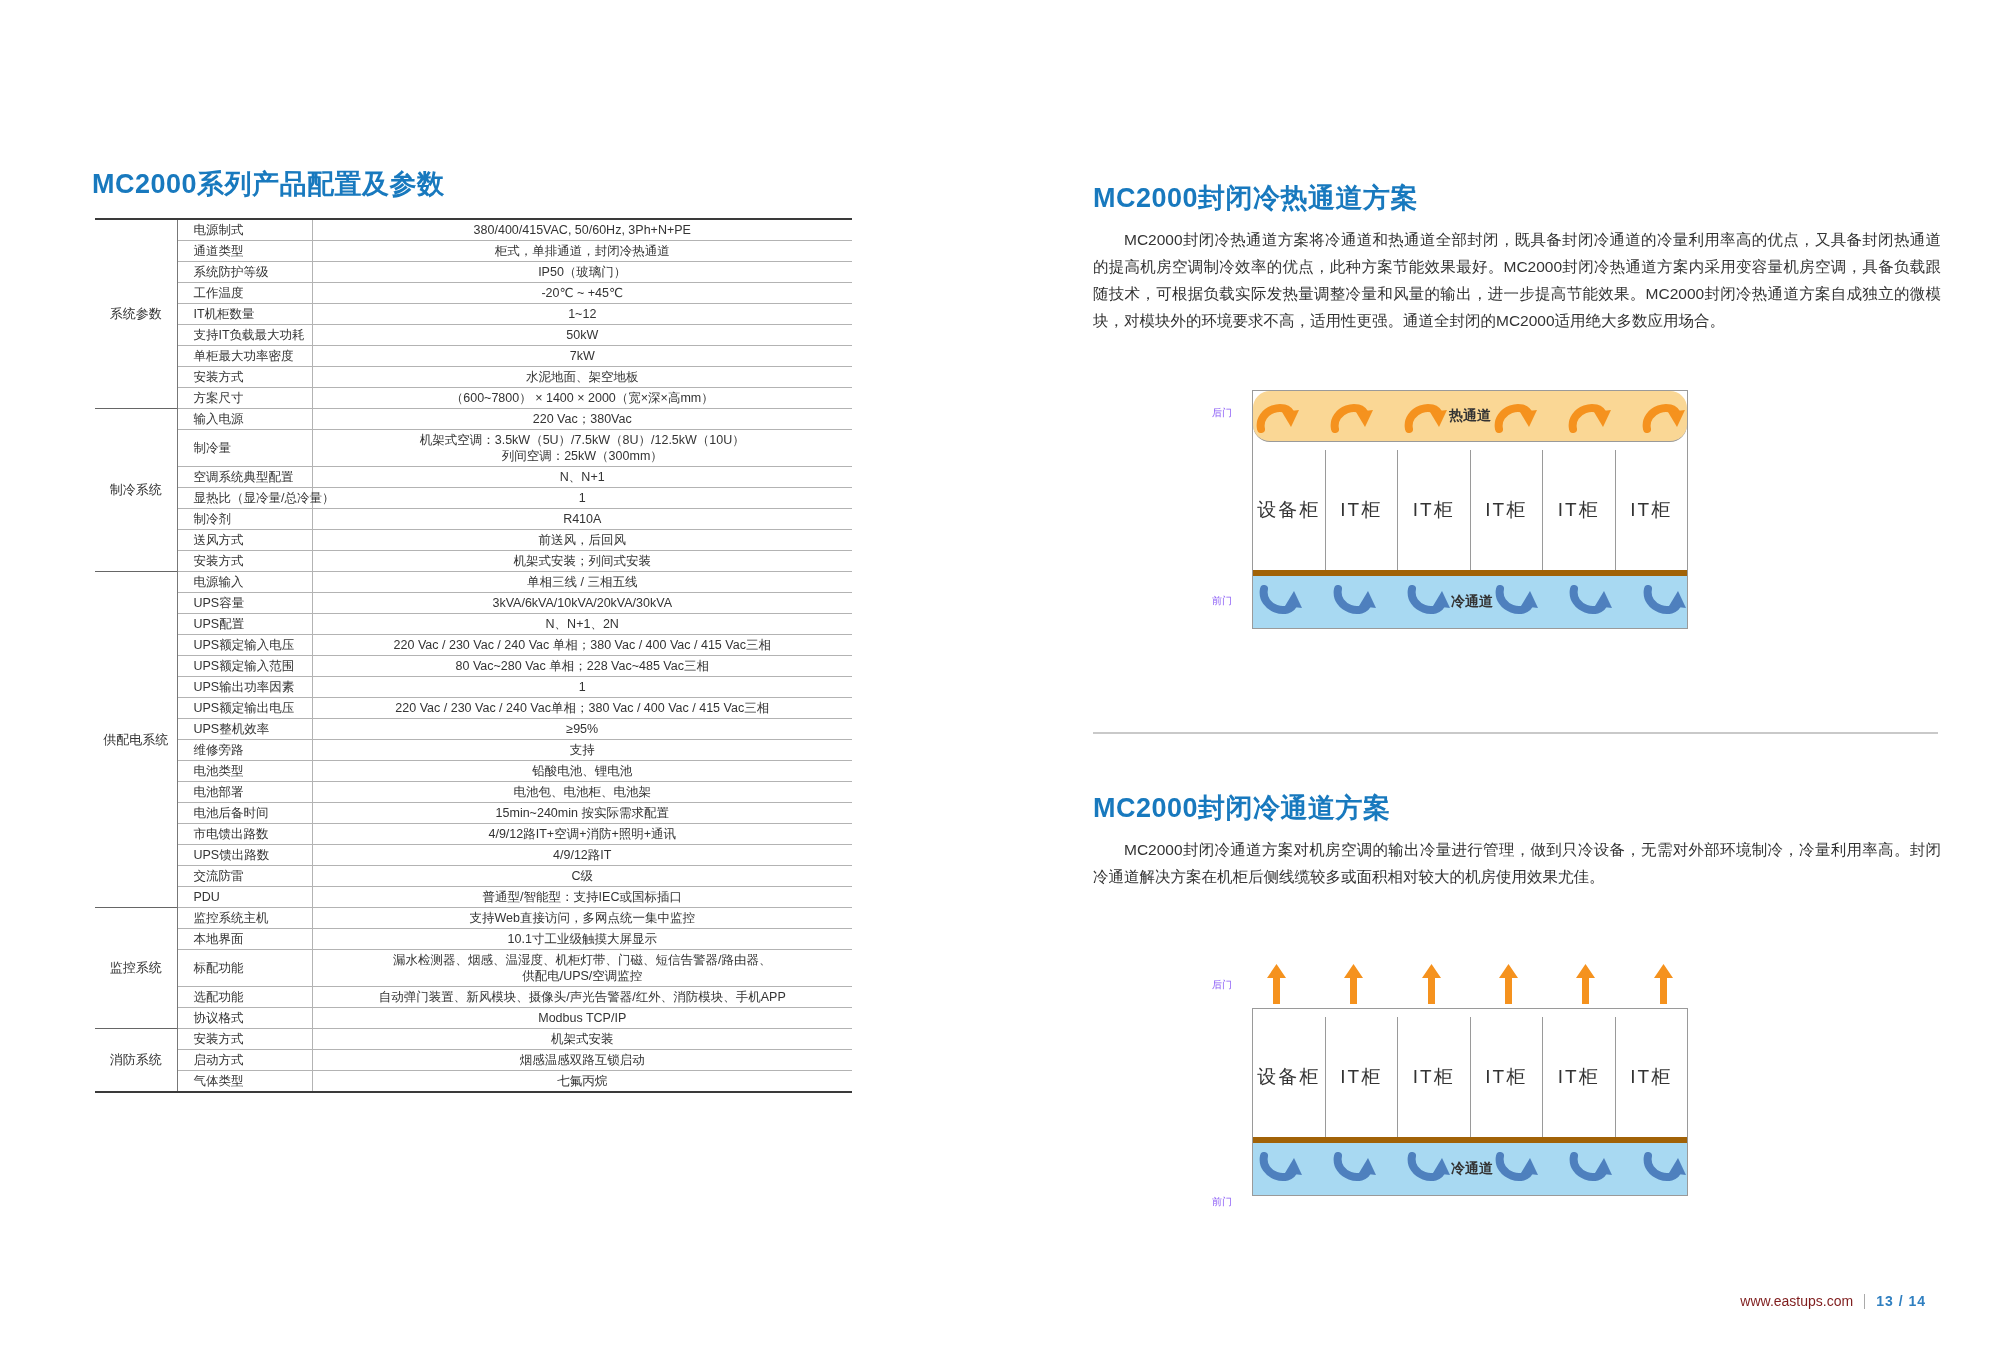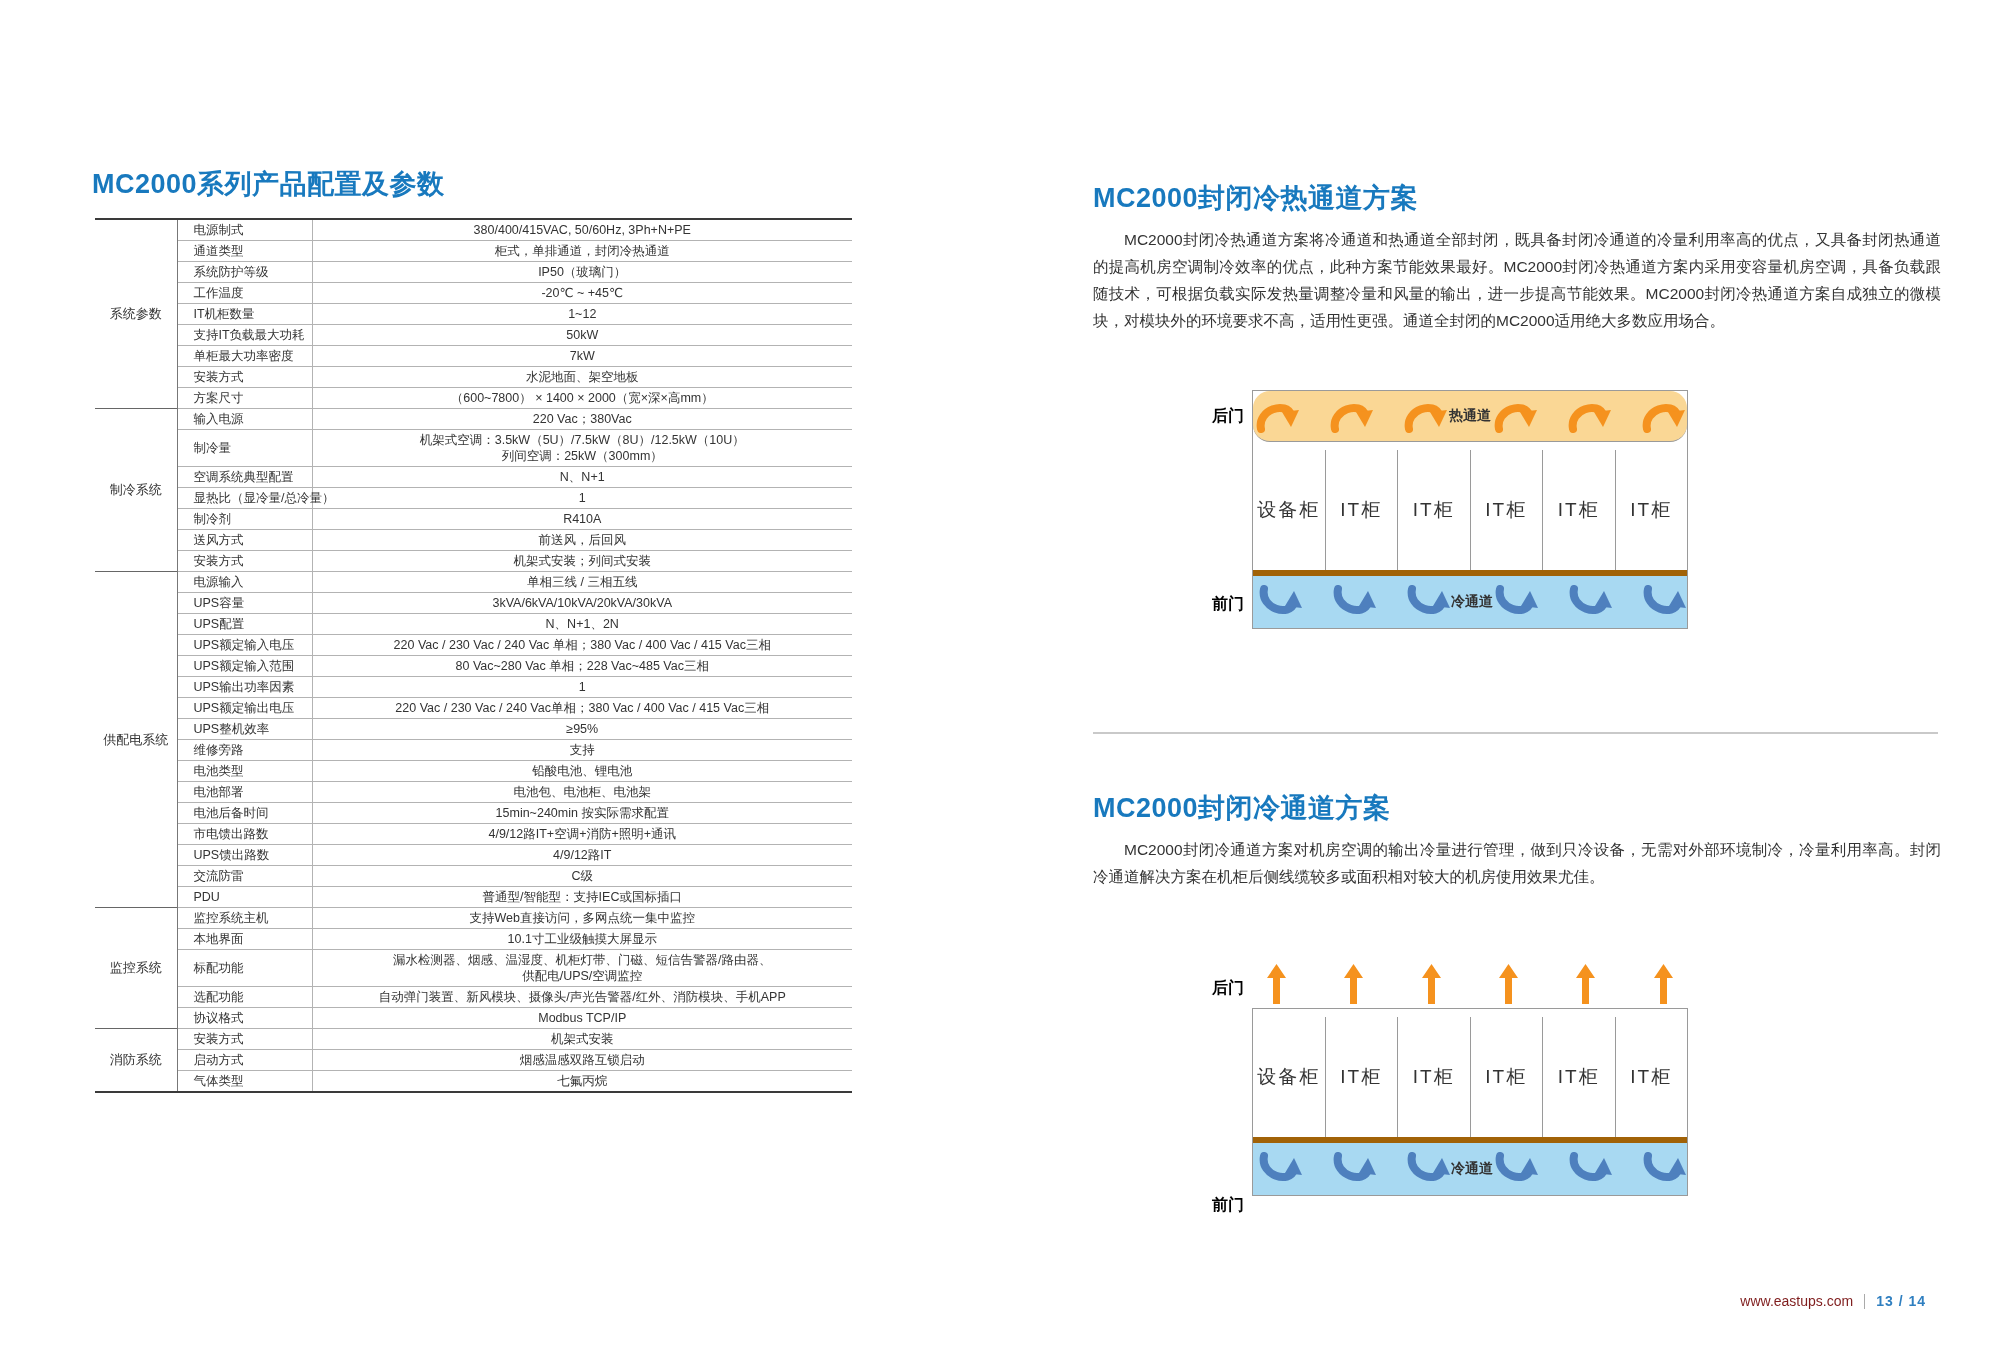--- a/index.html
+++ b/index.html
@@ -42,21 +42,21 @@
   #diag2{left:1252px;top:1008px;}
   .hot-band{height:50px;background:#FAD795;border-bottom:1px solid #9a9a9a;
     display:flex;align-items:center;justify-content:space-around;border-radius:17px;}
   .cold-band{height:52px;background:#A8D9F2;border-top:6px solid #a16207;
     display:flex;align-items:center;justify-content:flex-end;}
   .cab-row{height:128px;display:flex;background:#fff;}
   .cab{flex:1;display:flex;align-items:center;justify-content:center;
     font-size:19px;letter-spacing:2px;color:#333;border-right:1px solid #9a9a9a;margin-top:8px;}
   .cab:last-child{border-right:none;}
   .aisle-label{font-size:14px;font-weight:bold;color:#333;white-space:nowrap;}
-  .door-label{font-size:16px;color:#000000;font-weight:bold;}
+  .door-label{font-size:10px;color:#8b5cf6;}
   #diag1-back{left:1212px;top:406px;}
   #diag1-front{left:1212px;top:594px;}
   #diag2-arrows{left:1252px;top:960px;width:436px;height:44px;
     display:flex;justify-content:space-around;align-items:flex-end;}
   #diag2-back{left:1212px;top:978px;}
   #diag2-front{left:1212px;top:1195px;}
   .arrow{display:inline-flex;align-items:center;justify-content:center;}
 
   
   #footer{position:absolute;right:74px;top:1293px;display:flex;align-items:center;gap:11px;}

